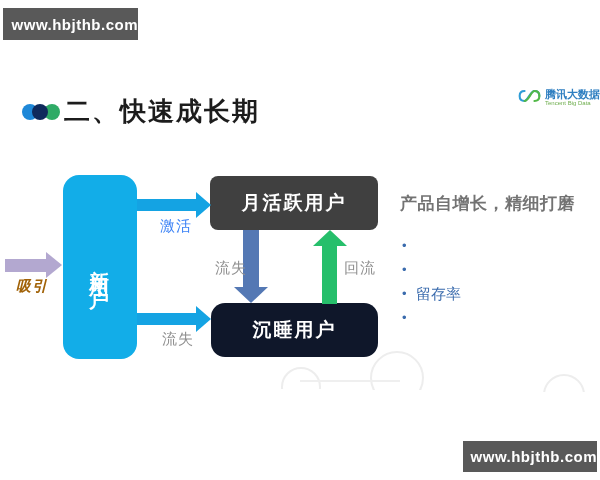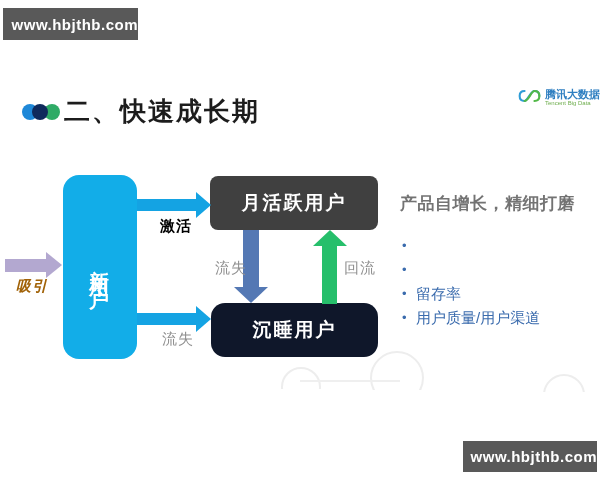--- a/index.html
+++ b/index.html
@@ -64,21 +64,21 @@
   .churnb-head{left:196px;top:306px;border-top:13px solid transparent;border-bottom:13px solid transparent;border-left:15px solid #14a3e3;}
   
   .churnm-stem{left:243px;top:230px;width:16px;height:57px;background:#5478b4;}
   .churnm-head{left:234px;top:287px;border-left:17px solid transparent;border-right:17px solid transparent;border-top:16px solid #5478b4;}
   
   .reflow-stem{left:322px;top:246px;width:15px;height:58px;background:#26bf6b;}
   .reflow-head{left:313px;top:230px;border-left:17px solid transparent;border-right:17px solid transparent;border-bottom:16px solid #26bf6b;}
 
   .edge-label{position:absolute;font-size:15px;}
   .lbl-attract{left:16px;top:277px;color:#a16207;font-weight:bold;letter-spacing:1px;font-style:italic;}
-  .lbl-activate{left:160px;top:217px;color:#000000;font-weight:bold;letter-spacing:1px;}
+  .lbl-activate{left:160px;top:217px;color:#3b82f6;font-weight:normal;letter-spacing:1px;}
   .lbl-churn-bottom{left:162px;top:330px;color:#8f8f8f;letter-spacing:1px;}
   .lbl-churn-mid{left:215px;top:259px;color:#909090;letter-spacing:1px;}
   .lbl-reflow{left:344px;top:259px;color:#909090;letter-spacing:1px;text-align:right;}
 
   
   .panel-heading{
     position:absolute;left:400px;top:192px;font-size:17px;font-weight:bold;
     color:#737373;letter-spacing:.5px;
   }
   .bullet-list{position:absolute;left:402px;top:238px;width:190px;}
@@ -156,21 +156,20 @@
   </div>
   <div class="bullet-item">
     <span class="bullet-dot">•</span>
   </div>
   <div class="bullet-item">
     <span class="bullet-dot">•</span>
     <span>留存率</span>
   </div>
   <div class="bullet-item">
     <span class="bullet-dot">•</span>
-    <span>用户质量/用户渠道</span>
   </div>
 </div>
 
 <div class="arc-clip arc-a">
     <div class="arc"></div>
   </div>
 <div class="arc-clip arc-b">
     <div class="arc"></div>
   </div>
 <div class="arc-clip arc-c">

